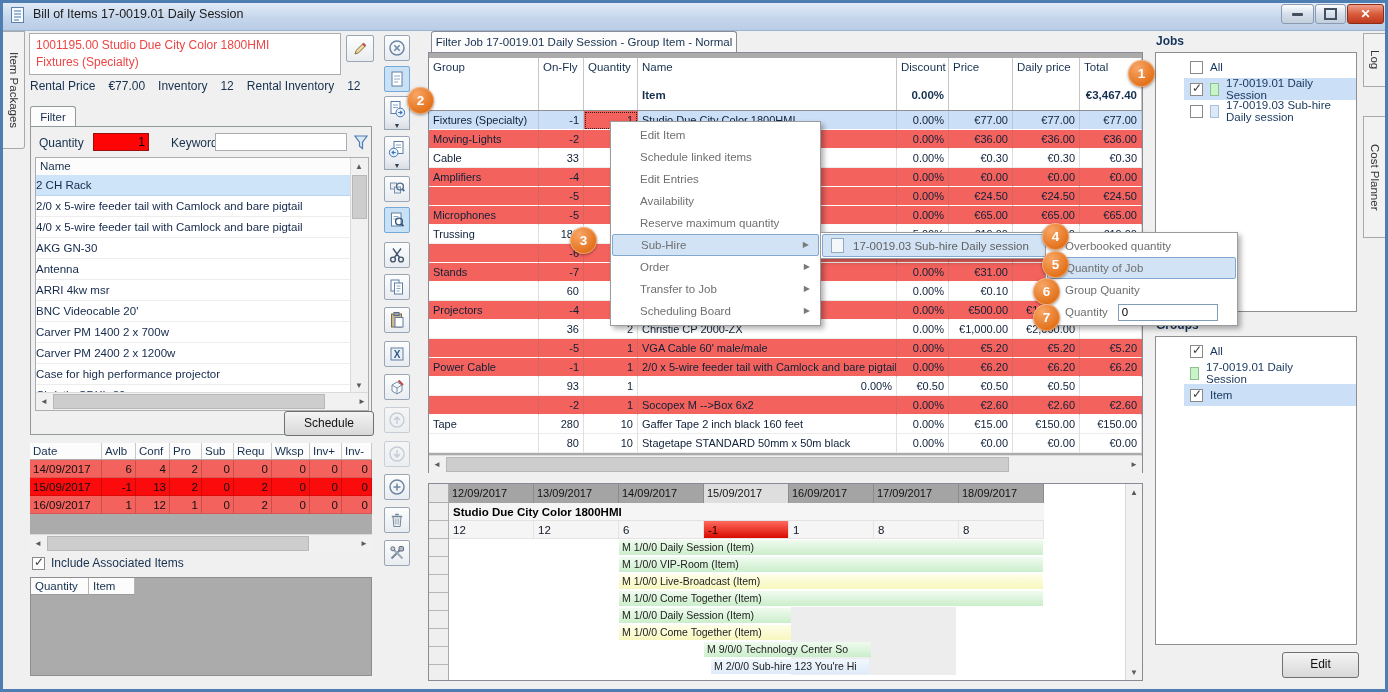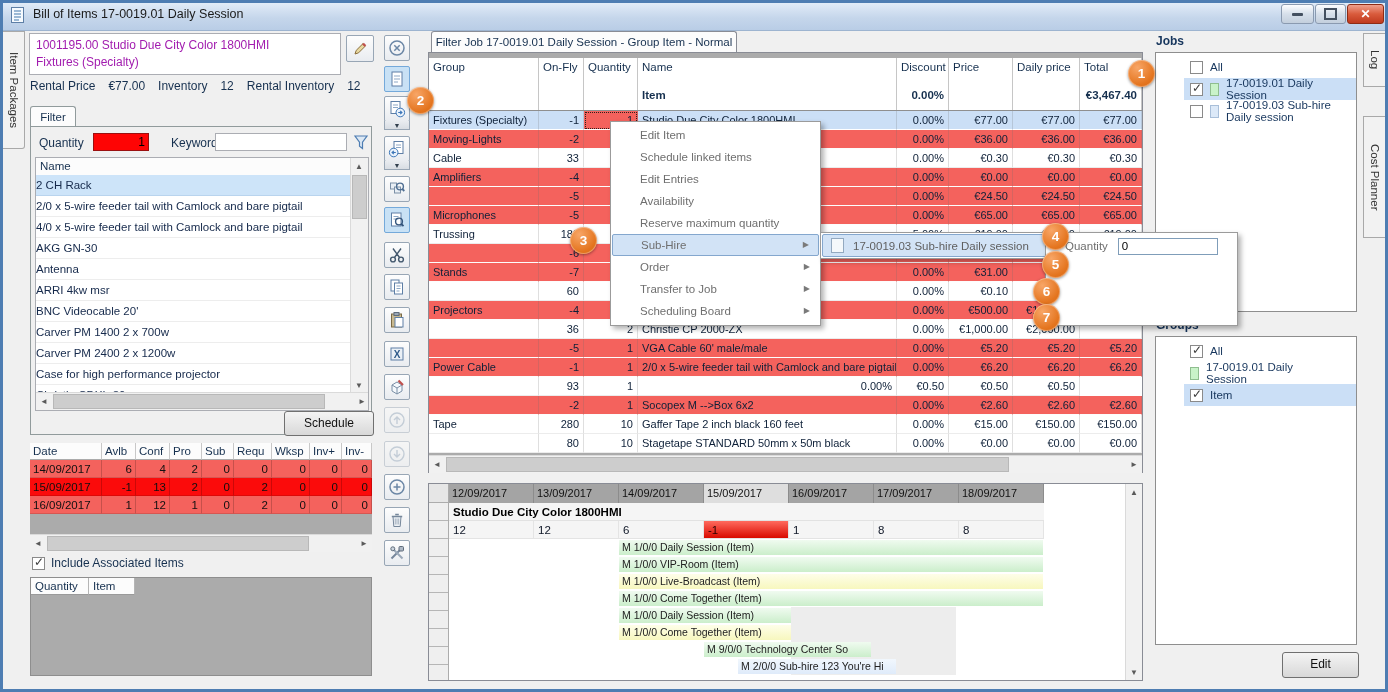--- a/index.html
+++ b/index.html
@@ -19,21 +19,21 @@
   .maxglyph{width:9px;height:8px;border:2px solid #445060;}
   .xglyph{color:#fff;font-size:12px;font-weight:bold;line-height:1;}
   
   .vtab{position:absolute;background:#F2F2F2;border:1px solid #A9A9A9;color:#333;
     writing-mode:vertical-lr;text-align:center;font-size:11.5px;display:flex;align-items:center;justify-content:center;}
   .vtab.left{left:3px;top:31px;width:21px;height:116px;border-left:none;border-radius:0 0 3px 0;}
   .vtab.log{left:1363px;top:33px;width:22px;height:52px;border-right:none;}
   .vtab.cost{left:1363px;top:116px;width:22px;height:120px;border-right:none;}
   
   .infobox{position:absolute;left:29px;top:33px;width:312px;height:42px;background:#fff;border:1px solid #ABADB3;
-    padding:3px 6px;box-sizing:border-box;line-height:17px;font-size:12px;color:#a21caf;}
+    padding:3px 6px;box-sizing:border-box;line-height:17px;font-size:12px;color:#ef4444;}
   .pencilbtn{position:absolute;left:346px;top:35px;width:26px;height:25px;border:1px solid #98A6B5;border-radius:2px;
     background:linear-gradient(#FDFDFD,#E9ECF0);display:flex;align-items:center;justify-content:center;}
   .rentline{position:absolute;left:30px;top:79px;width:345px;font-size:12px;color:#16304F;}
   .rentline span{margin-right:13px;}
   .ftab{position:absolute;left:30px;top:106px;width:44px;height:21px;background:#FCFCFC;border:1px solid #919B9C;border-bottom:none;
     border-radius:3px 3px 0 0;text-align:center;line-height:21px;font-size:11.5px;}
   .fbox{position:absolute;left:30px;top:126px;width:342px;height:309px;border:1px solid #919B9C;background:#F0F0F0;box-sizing:border-box;}
   .flabel{position:absolute;font-size:12px;color:#16304F;}
   .qbox{position:absolute;left:62px;top:6px;width:56px;height:18px;background:#FE0404;border:1px solid #9B1010;
     box-sizing:border-box;color:#000;text-align:right;padding-right:3px;line-height:16px;font-size:12px;}
@@ -112,21 +112,21 @@
     font-weight:bold;font-size:11.5px;line-height:18px;padding-left:4px;box-sizing:border-box;color:#000;}
   .numsrow{position:absolute;left:20px;top:37px;height:18px;display:flex;}
   .ncell{width:85px;height:18px;background:#F5F5F5;border-right:1px solid #E4E4E4;border-bottom:1px solid #E4E4E4;
     box-sizing:border-box;font-size:11.5px;padding-left:4px;line-height:18px;color:#101828;}
   .ncell[data-state="red"]{background:linear-gradient(#FF6A5E,#D90A00);color:#2B0000;}
   .shade{position:absolute;left:362px;top:123px;width:165px;height:68px;background:#EDEDED;}
   .bar{position:absolute;height:15px;font-size:10.5px;line-height:15px;padding-left:3px;box-sizing:border-box;
     color:#222;white-space:nowrap;overflow:hidden;}
   .bar[data-color="green"]{background:linear-gradient(#F0FBF0,#CBEECB);}
   .bar[data-color="yellow"]{background:linear-gradient(#FEFEE9,#F7F7BE);}
-  .bar[data-color="blue"]{background:linear-gradient(#F1F7FD,#DFEBFA);margin-left:27px;}
+  .bar[data-color="blue"]{background:linear-gradient(#F1F7FD,#DFEBFA);}
   
   .paneltitle{position:absolute;font-weight:bold;font-size:12px;color:#17365D;}
   .listbox{position:absolute;background:#fff;border:1px solid #8E8E8E;box-sizing:border-box;padding-top:3px;padding-left:28px;}
   .lrow{display:flex;align-items:center;height:22px;padding-left:6px;gap:7px;font-size:11.5px;color:#17365D;}
   .lrow[data-sel="true"]{background:#CBDFF6;}
   .cb{width:13px;height:13px;background:#fff;border:1px solid #8A8A8A;box-sizing:border-box;position:relative;flex:0 0 13px;}
   .cb[data-checked="true"]::after{content:"✓";position:absolute;left:1px;top:-3px;font-size:12px;color:#3E3E3E;}
   .sq{width:9px;height:13px;box-sizing:border-box;flex:0 0 9px;}
   .sq[data-square="green"]{background:#C9F3C9;border:1px solid #8FBE8F;}
   .sq[data-square="blue"]{background:#DCE9F8;border:1px solid #A9BFD9;}
@@ -829,20 +829,34 @@
 
   <div class="sm1">
     <div class="sm1row">
       <span class="jobicon"></span>
       <span>17-0019.03 Sub-hire Daily session</span>
       <span class="arr">▶</span>
     </div>
   </div>
 
   <div class="sm2">
+    <div>
+
+        <div class="mi" data-hl="false">
+          <span>Overbooked quantity</span>
+        </div>
+
+        <div class="mi" data-hl="true">
+          <span>Quantity of Job</span>
+        </div>
+
+        <div class="mi" data-hl="false">
+          <span>Group Quanity</span>
+        </div>
+      </div>
     <div class="qtyrow">
       <span>Quantity</span>
       <input class="qtyinput" type="text" value="0" style="">
     </div>
   </div>
 
   <div>
 
       <div class="badge" style="left: 1128px; top: 60px;">1</div>
 

